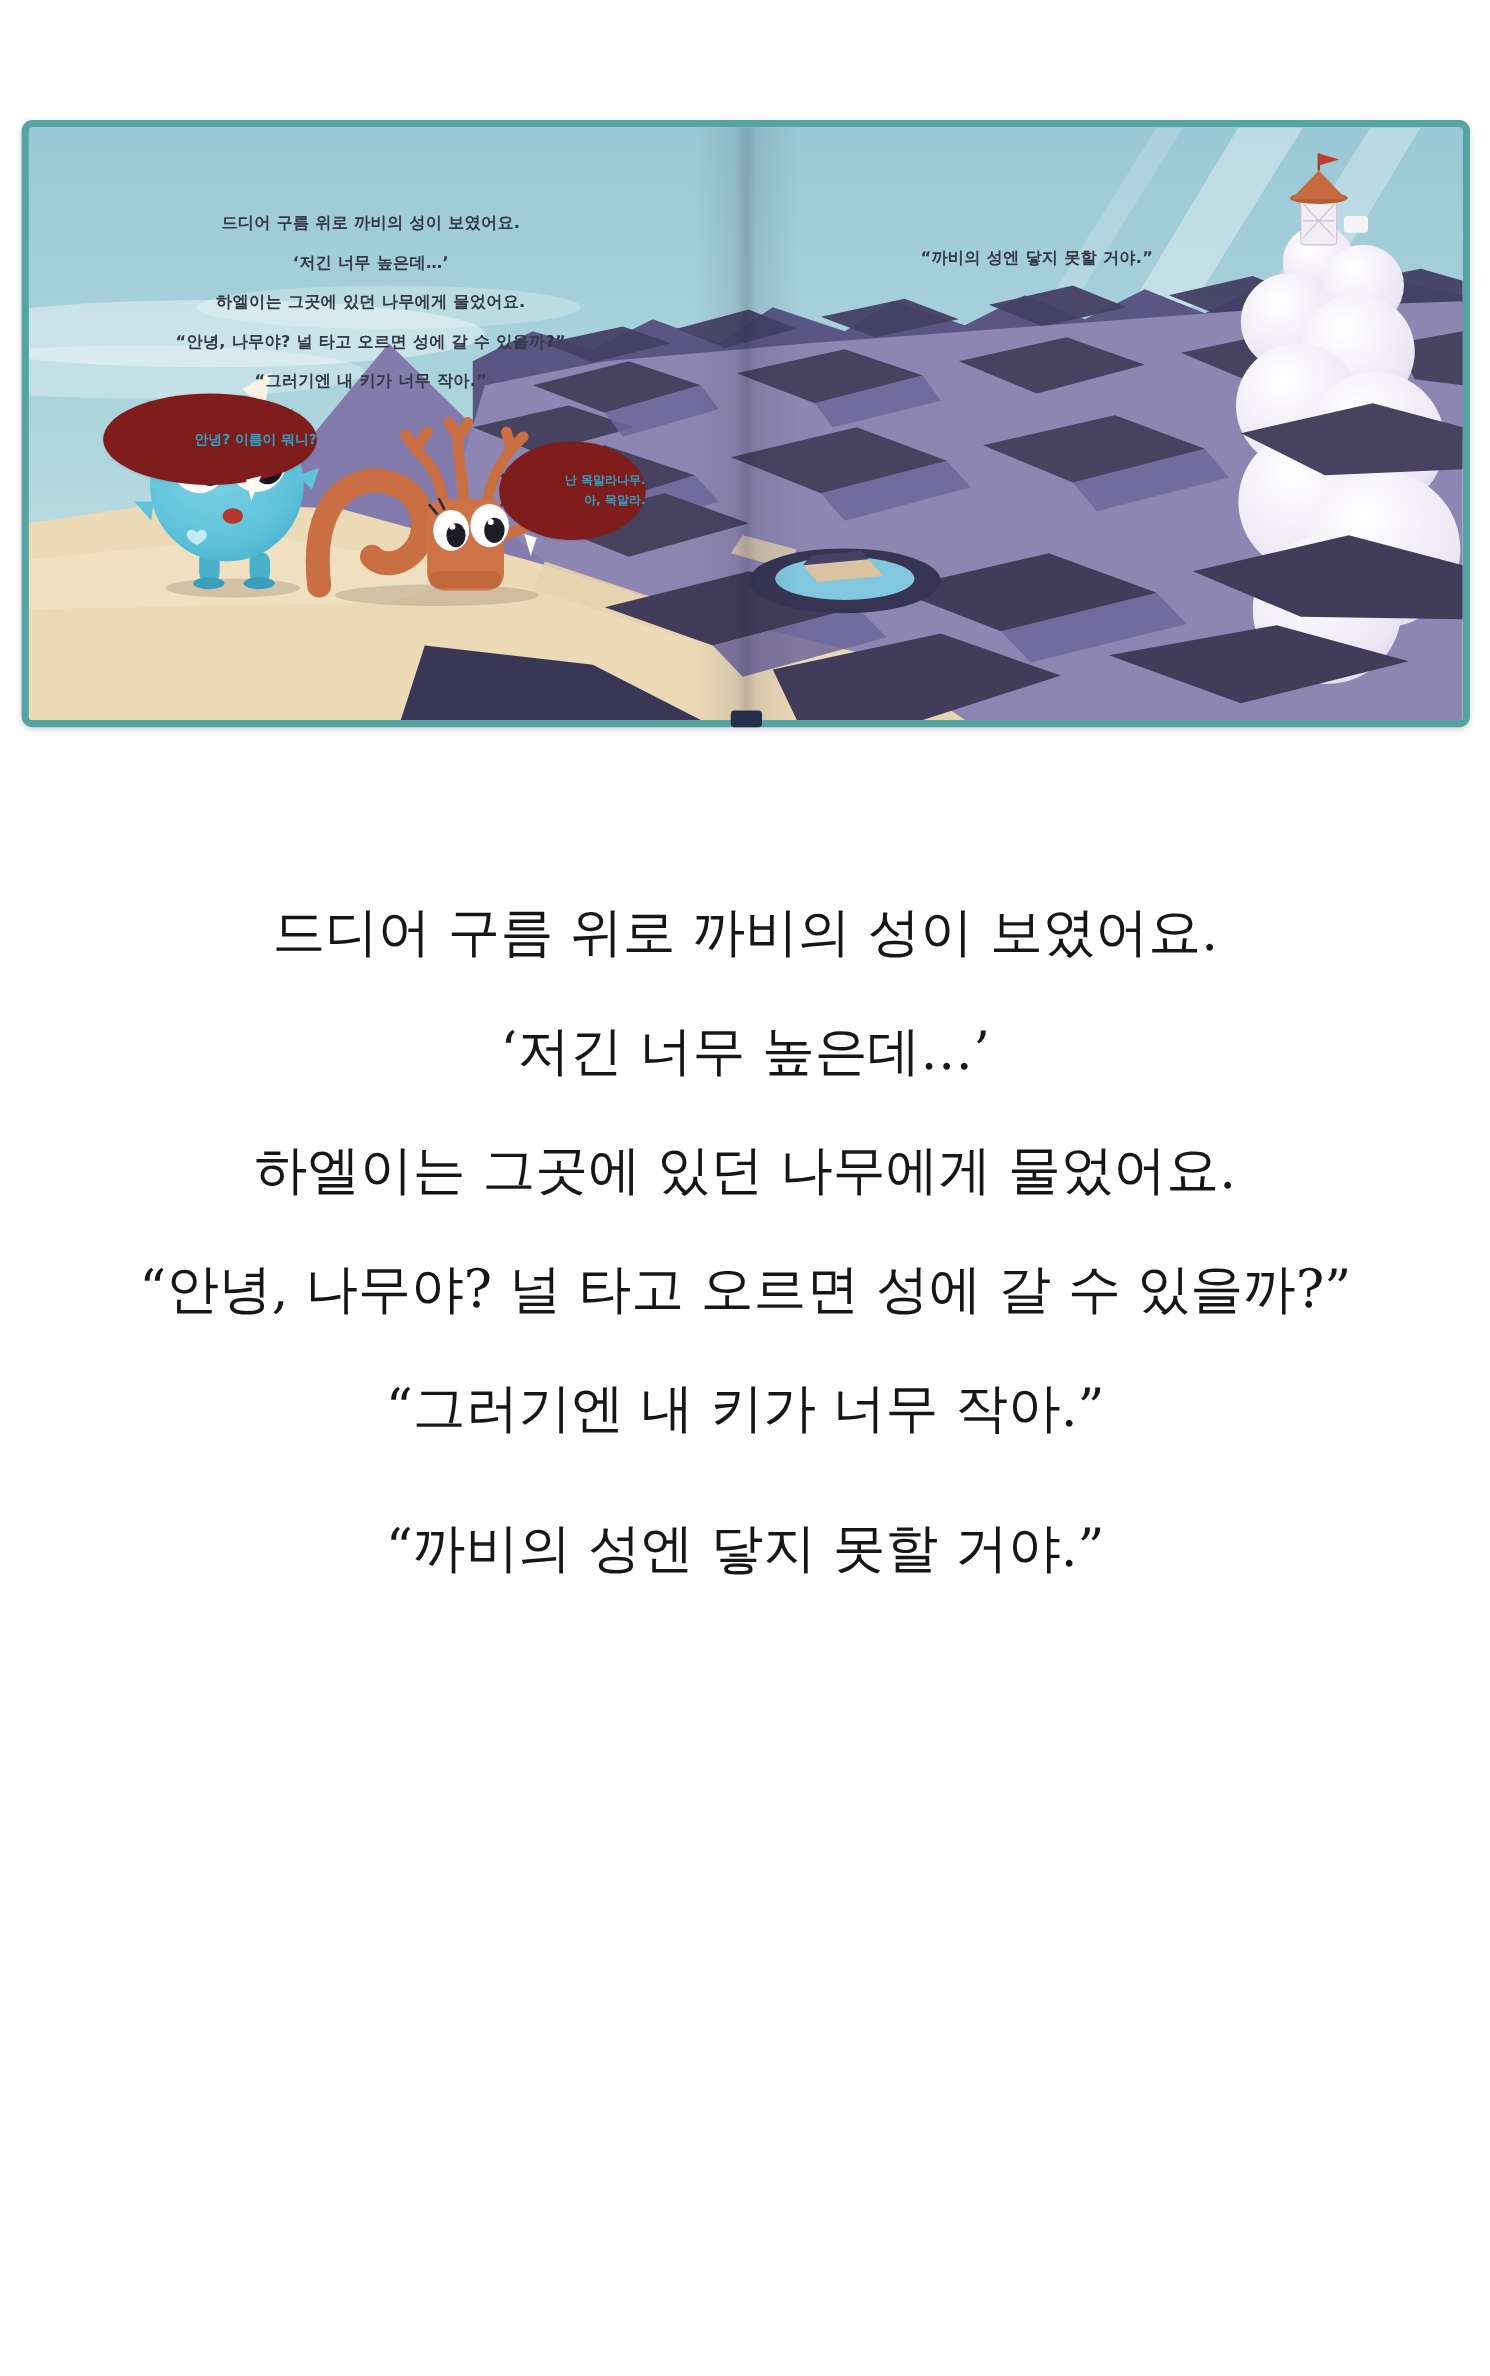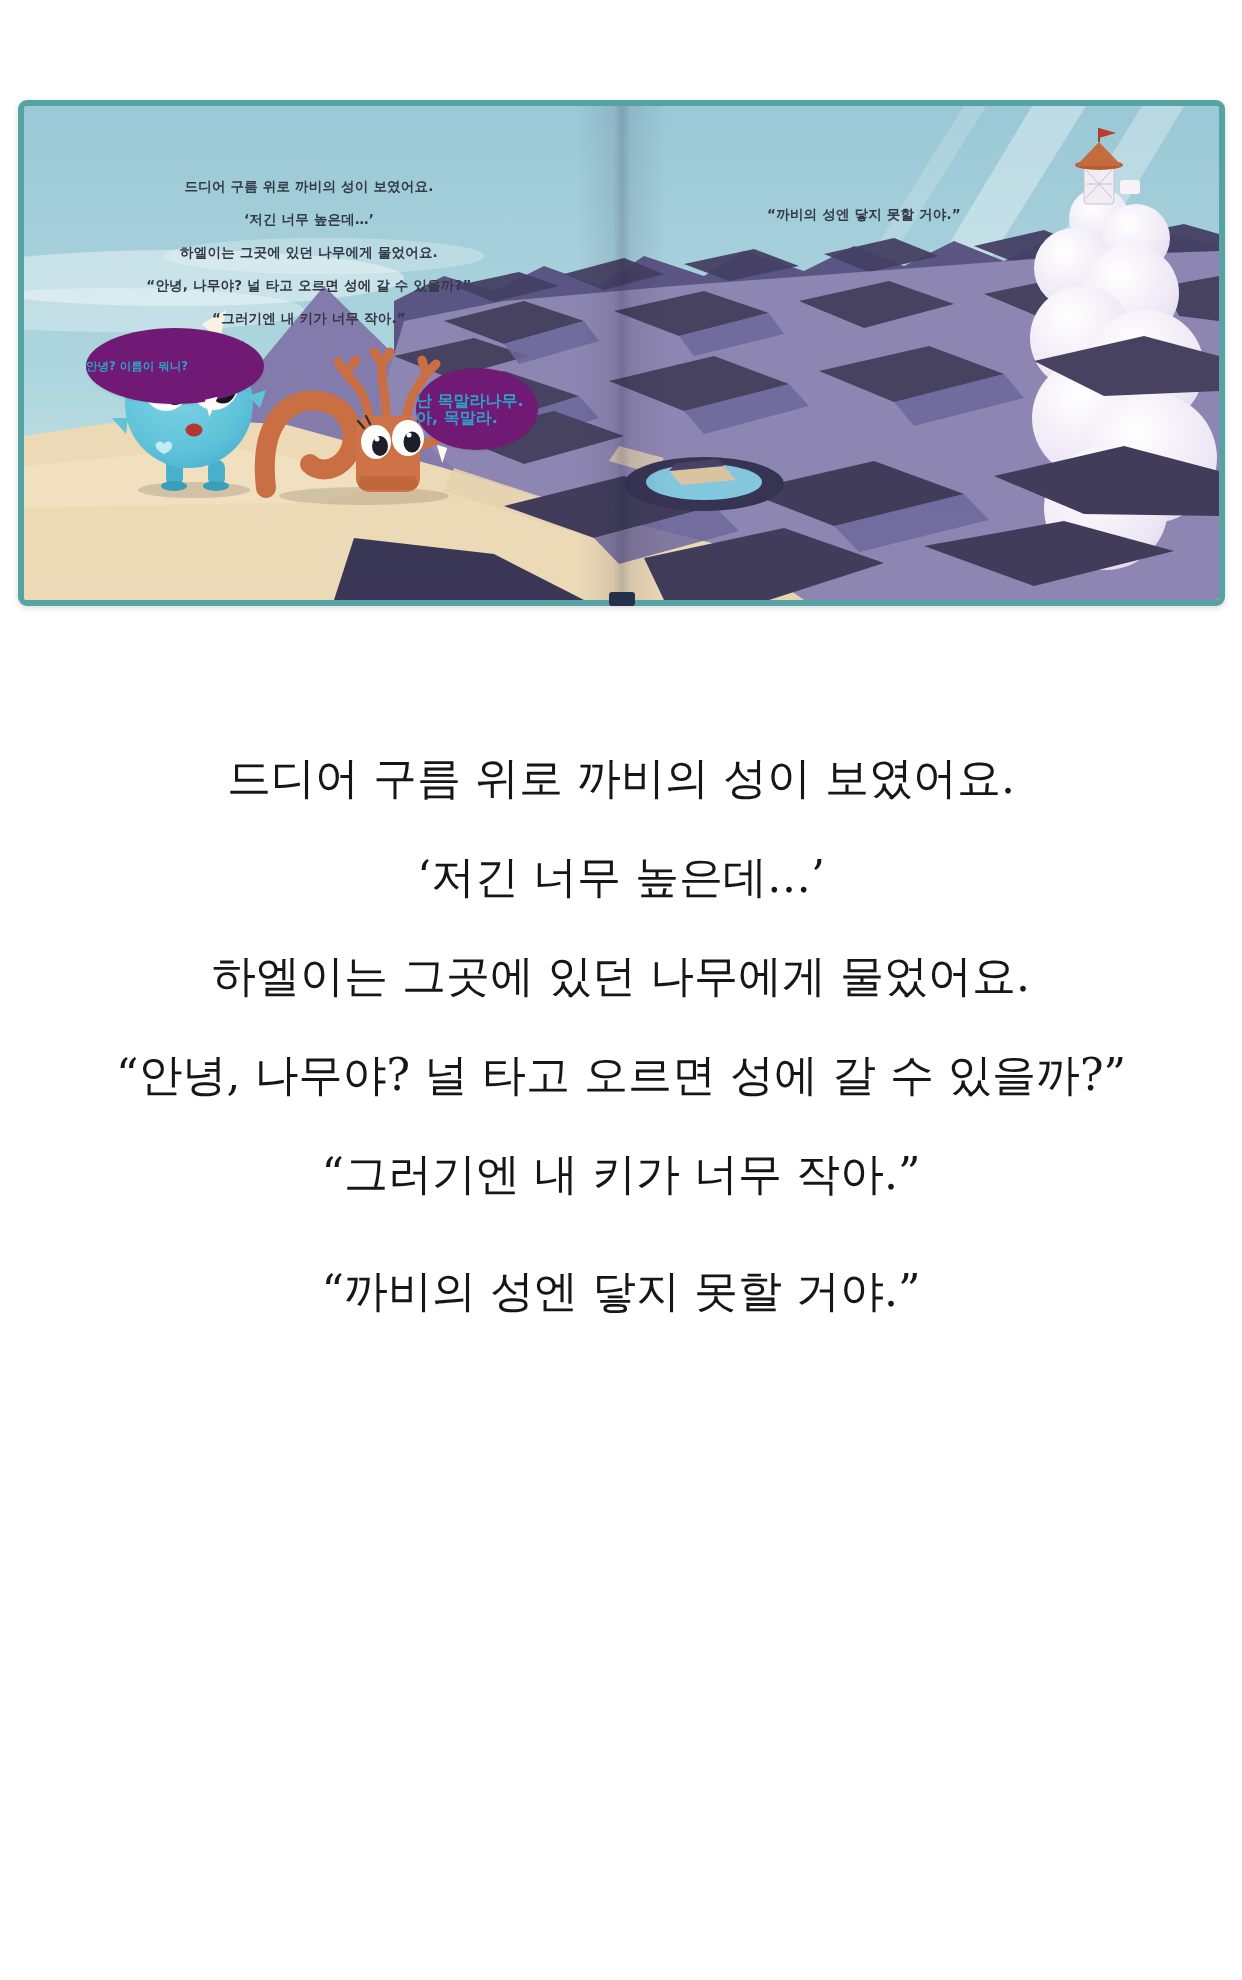--- a/index.html
+++ b/index.html
@@ -22,26 +22,26 @@
   .spine-notch{position:absolute;left:50%;bottom:-6px;transform:translateX(-50%);
          width:26px;height:14px;background:#25304a;border-radius:3px;}
 
   
   .page-text-left{position:absolute;left:95px;top:64px;width:380px;text-align:center;
          color:#333945;font-size:13.5px;font-weight:600;line-height:33px;letter-spacing:.2px;}
   .page-text-right{position:absolute;left:690px;top:100px;width:300px;text-align:center;
          color:#333945;font-size:13.5px;font-weight:600;letter-spacing:.2px;}
 
   
-  .bubble{position:absolute;background:#701a75;border-radius:50%;
-          display:flex;flex-direction:column;align-items:flex-start;justify-content:center;
+  .bubble{position:absolute;background:#7f1d1d;border-radius:50%;
+          display:flex;flex-direction:column;align-items:flex-end;justify-content:center;
           color:#2ba3c6;font-weight:bold;text-align:center;
           box-shadow:0 1px 2px rgba(60,60,90,.15);}
   .bubble-hael{left:62px;top:222px;width:178px;height:76px;font-size:11.5px;}
-  .bubble-tree{left:392px;top:262px;width:122px;height:82px;font-size:16px;line-height:17px;}
+  .bubble-tree{left:392px;top:262px;width:122px;height:82px;font-size:10px;line-height:17px;}
   .bubble-hael::after{content:"";position:absolute;bottom:-12px;right:44px;width:0;height:0;
           border-top:18px solid #fdfbf3;border-right:13px solid transparent;transform:rotate(-14deg);}
   .bubble-tree::after{content:"";position:absolute;bottom:-12px;left:18px;width:0;height:0;
           border-top:16px solid #fdfbf3;border-left:11px solid transparent;transform:rotate(18deg);}
 
   
   .story-text{position:absolute;left:0;top:728px;width:1242px;text-align:center;
           font-family:"DejaVu Serif","Liberation Serif",serif;color:#161616;}
   .story-line{height:99px;line-height:99px;font-size:44px;white-space:nowrap;}
   .story-line.gap{margin-top:18px;}

